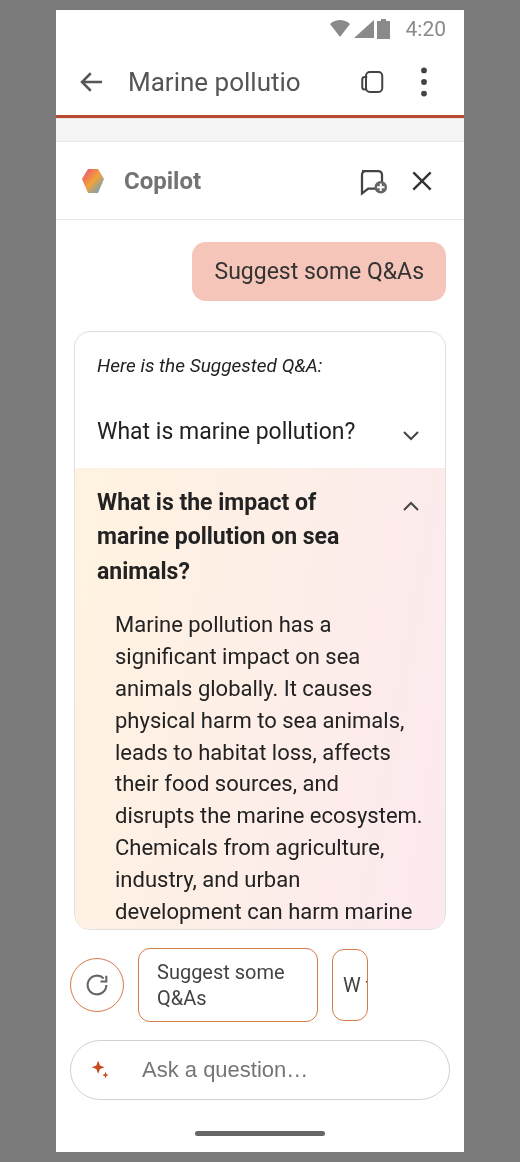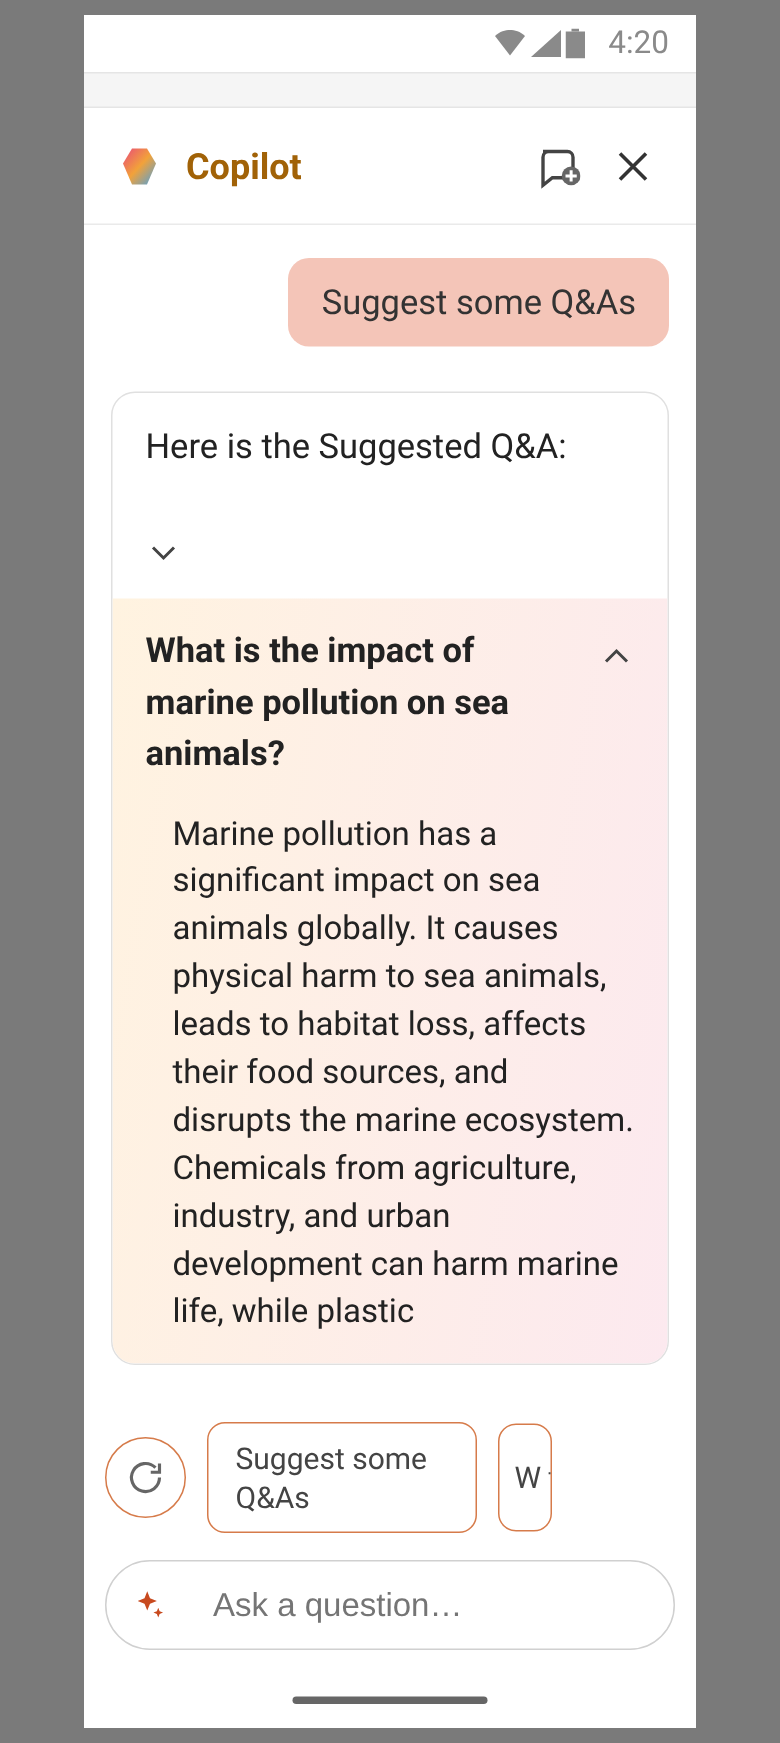--- a/index.html
+++ b/index.html
@@ -85,21 +85,21 @@
       padding: 0 22px;
       border-bottom: 1px solid #eaeaea;
     }
     .copilot-logo {
       width: 32px;
       height: 32px;
     }
     .copilot-title {
       font-size: 24px;
       font-weight: 700;
-      color: #a16207;
+      color: #737373;
       margin-left: 14px;
       flex: 1;
     }
     .header-icon {
       width: 40px;
       height: 40px;
       display: flex;
       align-items: center;
       justify-content: center;
       color: #444;
@@ -148,22 +148,23 @@
     .toolbar-icon {
       width: 40px;
       height: 40px;
       display: flex;
       align-items: center;
       justify-content: center;
       color: #333;
     }
     .card-intro {
       padding: 22px 22px 20px 22px;
-      font-size: 23px;
+      font-size: 19px;
       color: #222;
+      font-style: italic;
     }
     .qa-item {
       padding: 18px 22px;
       font-size: 23px;
       color: #222;
       display: flex;
       align-items: center;
       justify-content: space-between;
       gap: 12px;
     }
@@ -305,20 +306,40 @@
           <path fill="#8a8a8a" d="M0 18 L20 18 L20 0 Z"></path>
         </svg>
       <svg width="13" height="20" viewBox="0 0 13 20">
           <rect x="0" y="2" width="13" height="18" fill="#8a8a8a"></rect>
           <rect x="4" y="0" width="5" height="2" fill="#8a8a8a"></rect>
         </svg>
     </div>
     <span class="status-time">4:20</span>
   </div>
 
+  <div class="app-bar">
+    <div class="back-arrow">
+      <svg width="30" height="30" viewBox="0 0 24 24">
+          <path fill="none" stroke="#555" stroke-width="2" d="M20 12 H4 M11 5 L4 12 L11 19"></path>
+        </svg>
+    </div>
+    <div class="app-title">Marine pollutio</div>
+    <div class="app-bar-icon">
+      <svg width="30" height="30" viewBox="0 0 24 24">
+          <path fill="none" stroke="#444" stroke-width="1.6" d="M7 4 h7 a3 3 0 0 1 3 3 v10 a3 3 0 0 1 -3 3 h-7 a3 3 0 0 1 -3 -3 v-10 a3 3 0 0 1 3 -3 z M10 4 l5 0 M5 8 l-2 0 a2 2 0 0 0 -2 2 v6 a2 2 0 0 0 2 2 l2 0"></path>
+        </svg>
+    </div>
+    <div class="app-bar-icon">
+      <svg width="8" height="30" viewBox="0 0 6 26">
+          <circle cx="3" cy="3" r="2.5" fill="#444"></circle>
+          <circle cx="3" cy="13" r="2.5" fill="#444"></circle>
+          <circle cx="3" cy="23" r="2.5" fill="#444"></circle>
+        </svg>
+    </div>
+  </div>
 
   <div class="divider-bar"></div>
 
   <div class="copilot-header">
     <svg class="copilot-logo" width="32" height="32" viewBox="0 0 32 32">
       <defs>
           <linearGradient id="g1" x1="0" y1="0" x2="1" y2="1">
             <stop offset="0" stop-color="#e94a7a"></stop>
             <stop offset="0.5" stop-color="#f2a23a"></stop>
             <stop offset="1" stop-color="#4aa0e0"></stop>
@@ -342,20 +363,21 @@
   </div>
 
   <div class="chat-area">
     <div class="user-bubble">Suggest some Q&amp;As</div>
 
     <div class="assistant-card">
 
       <div class="card-intro">Here is the Suggested Q&amp;A:</div>
 
       <div class="qa-item collapsed">
+        <span class="qa-question">What is marine pollution?</span>
         <span class="chevron">
           <svg width="18" height="12" viewBox="0 0 18 12">
               <path fill="none" stroke="#444" stroke-width="2" d="M2 2 L9 9 L16 2"></path>
             </svg>
         </span>
       </div>
 
       <div class="qa-item expanded">
         <div class="qa-header-row">
           <span class="qa-question">What is the impact of marine pollution on sea animals?</span>

